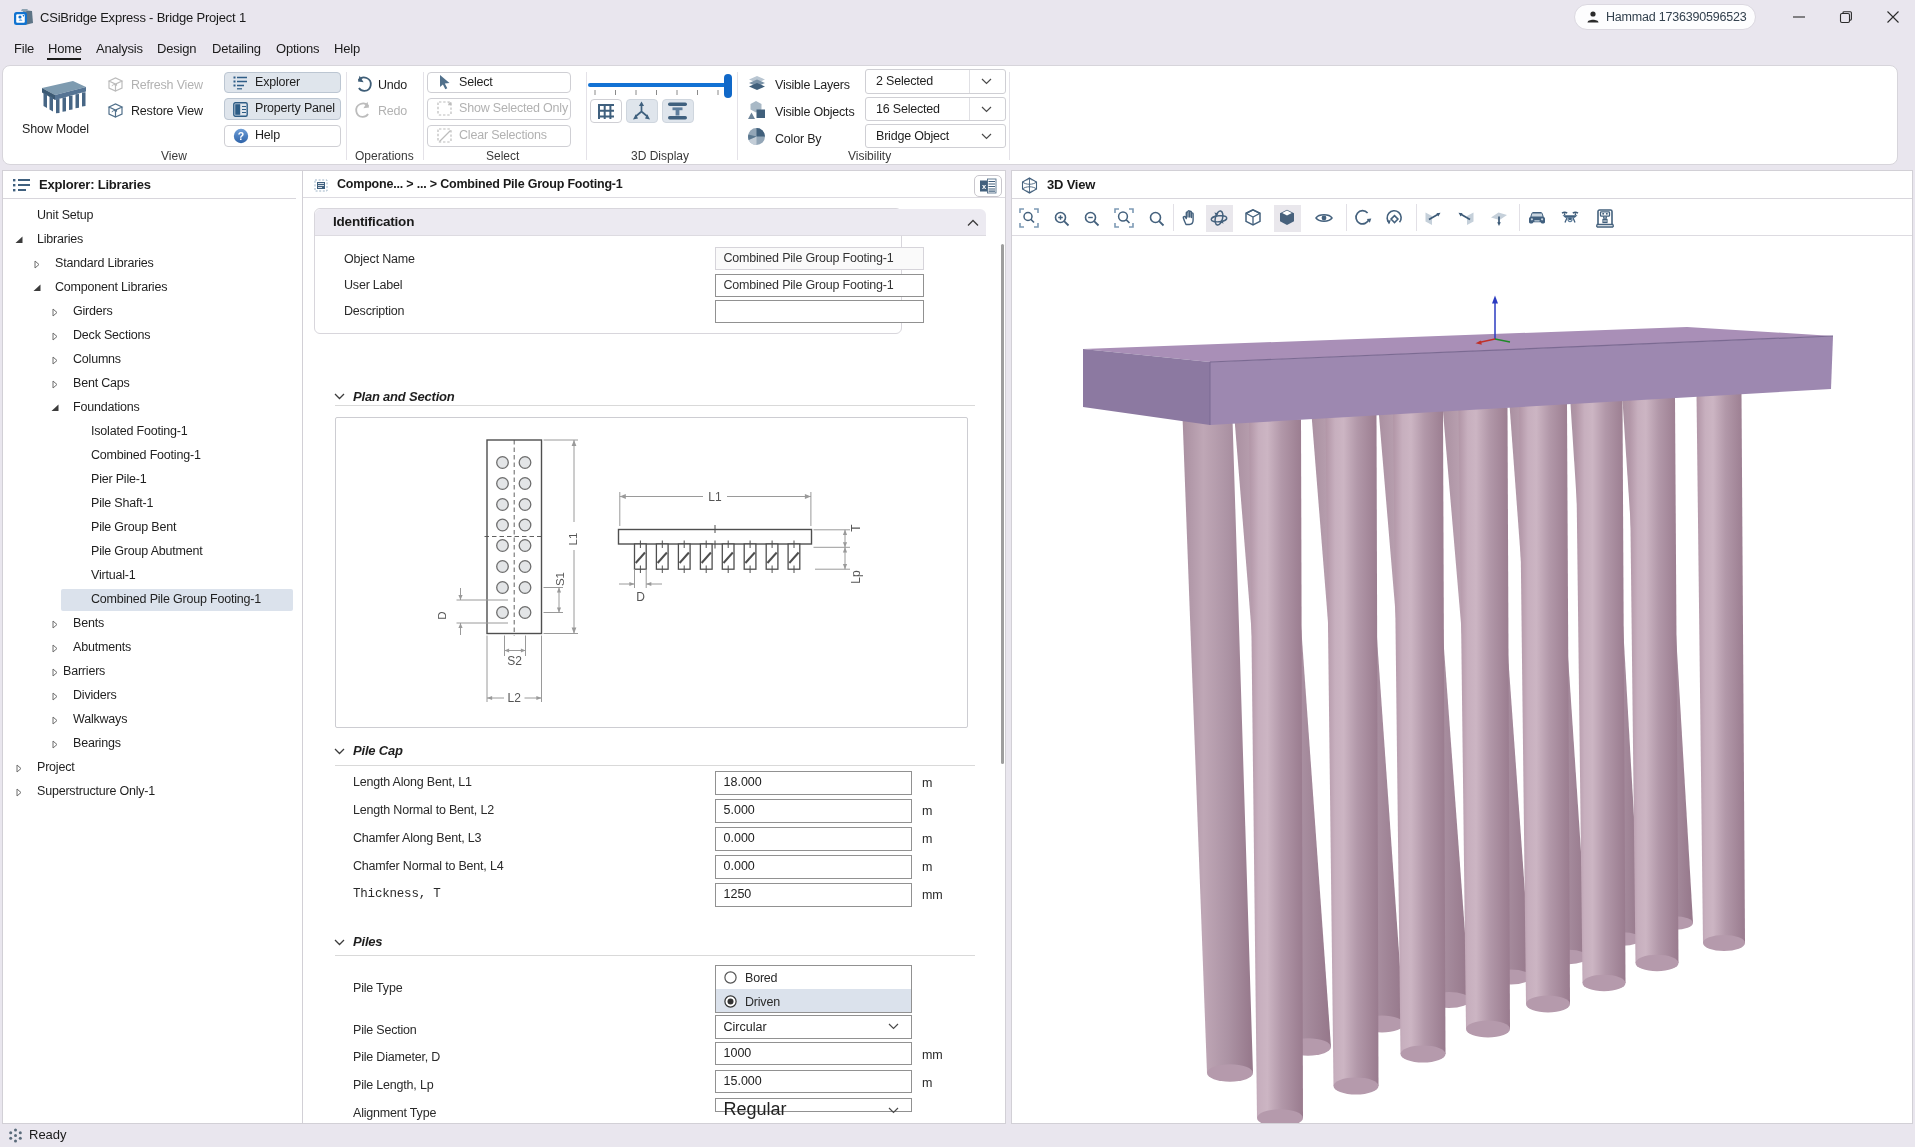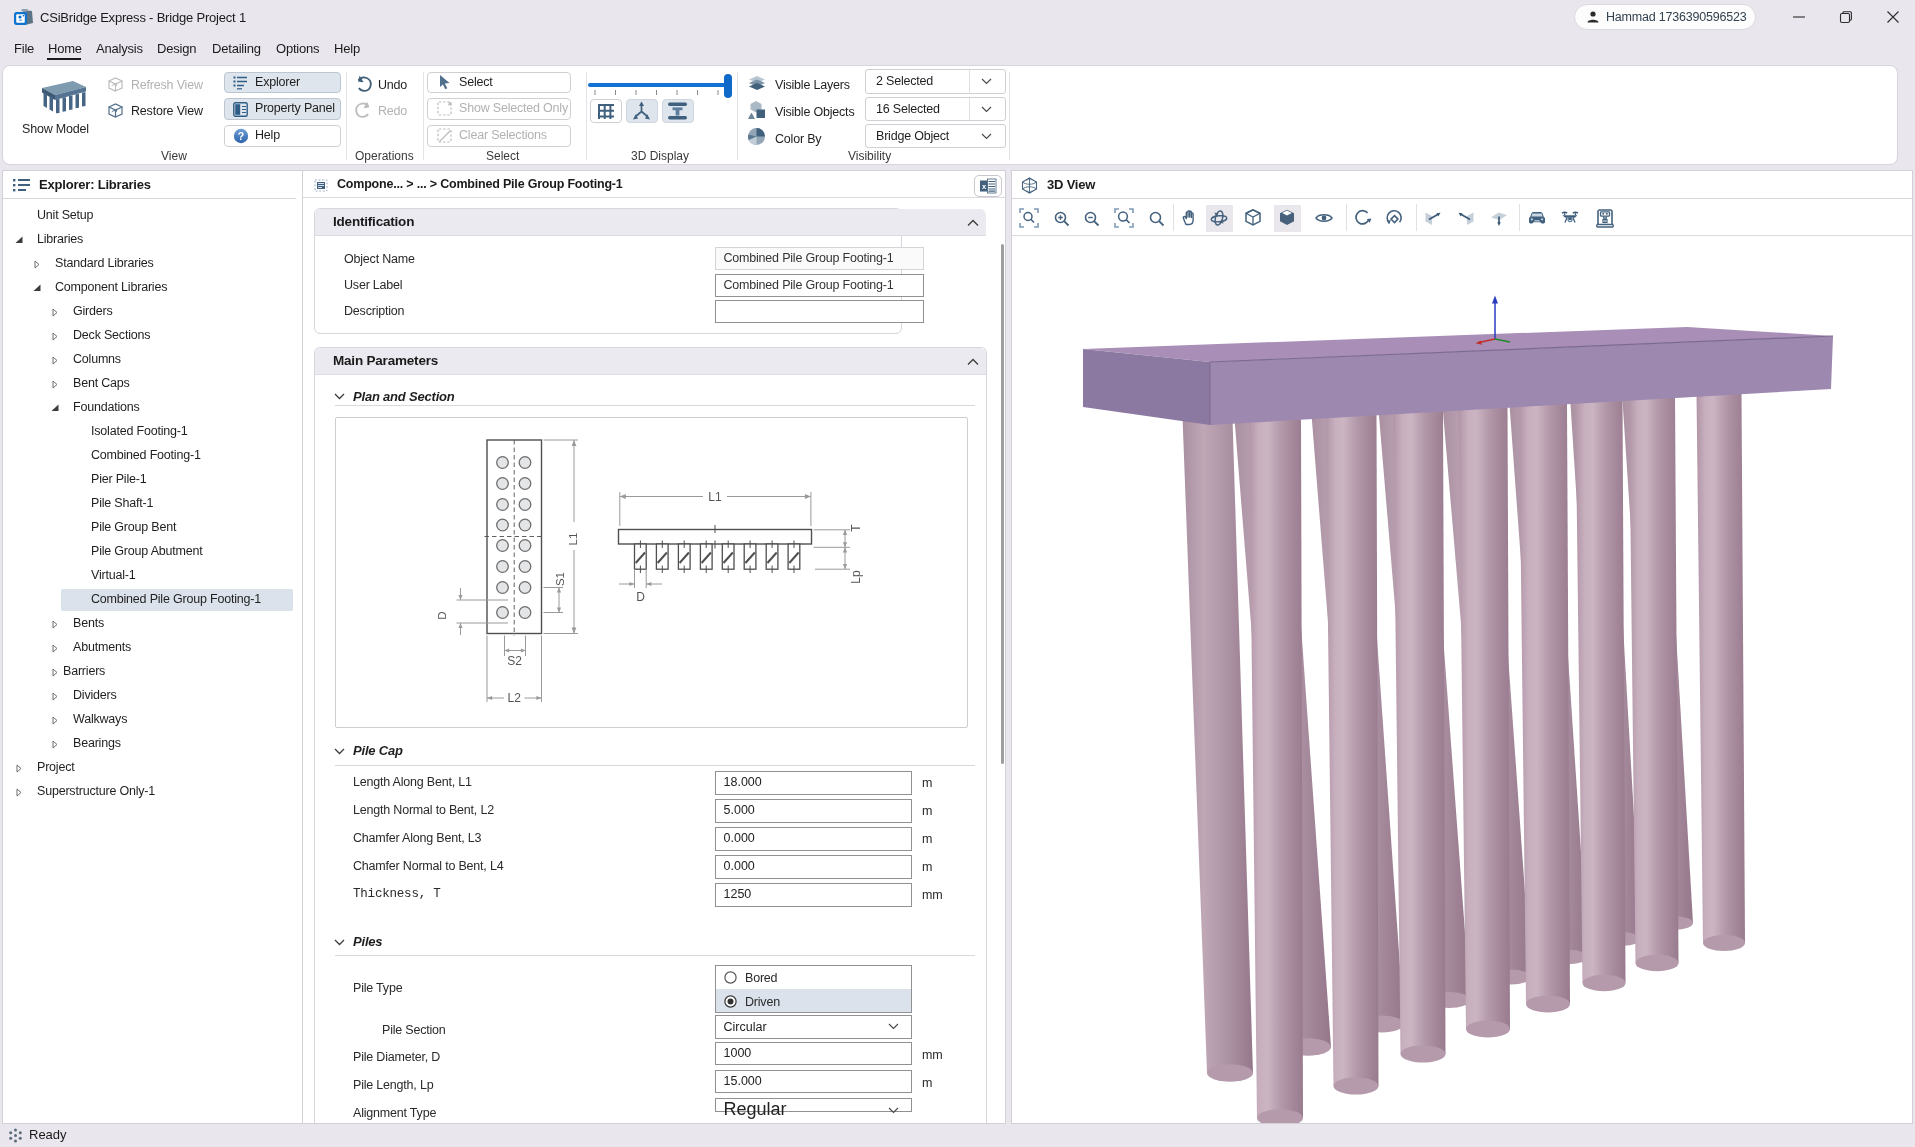--- a/index.html
+++ b/index.html
@@ -354,27 +354,20 @@
         <path d="M1 6.5 L6 1.5 L11 6.5" fill="none" stroke="#3c3c3c" stroke-width="1.3"></path>
       </svg>
   <div class="flabel" style="left:29px;top:43px;">Object Name</div>
   <div class="flabel" style="left:29px;top:69px;">User Label</div>
   <div class="flabel" style="left:29px;top:95px;">Description</div>
  </div>
  <div class="abs" style="left:411.5px;top:76px;width:209px;height:23px;background:#fafafa;border:1px solid #d6d4da;font-size:12.5px;color:#333;line-height:21px;padding-left:8px;letter-spacing:-0.2px;">Combined Pile Group Footing-1</div>
  <div class="abs" style="left:411.5px;top:102.8px;width:209px;height:23px;background:#fff;border:1px solid #919191;font-size:12.5px;color:#333;line-height:21px;padding-left:8px;letter-spacing:-0.2px;">Combined Pile Group Footing-1</div>
  <div class="abs" style="left:411.5px;top:128.6px;width:209px;height:23px;background:#fff;border:1px solid #919191;"></div>
 
- <div class="card" style="left:11px;top:176px;width:673px;height:790px;border-bottom:none;border-radius:6px 6px 0 0;">
-  <div class="abs" style="left:0;top:0;width:671px;height:27px;background:#eceaf1;border-bottom:1px solid #dddbe1;border-radius:6px 6px 0 0;"></div>
-  <div class="abs" style="left:18px;top:5px;font-size:13.5px;font-weight:bold;color:#1a1a1a;letter-spacing:-0.2px;">Main Parameters</div>
-  <svg style="left:652px;top:10px" width="12" height="8" viewBox="0 0 12 8">
-        <path d="M1 6.5 L6 1.5 L11 6.5" fill="none" stroke="#3c3c3c" stroke-width="1.3"></path>
-      </svg>
- </div>
  <svg style="left:31px;top:222.0px" width="11" height="7" viewBox="0 0 11 7">
       <path d="M1 1 L5.5 5.5 L10 1" fill="none" stroke="#3c3c3c" stroke-width="1.3"></path>
     </svg>
  <div class="sechead" style="left:50px;top:217.5px;">Plan and Section</div>
  <div class="abs" style="left:32px;top:233.5px;width:640px;height:1px;background:#d9d9d9;"></div>
  <div class="abs" style="left:31.5px;top:245.5px;width:633.5px;height:311.5px;border:1px solid #cdcdd2;border-radius:2px;"></div>
  <svg id="diagram" style="left:31.5px;top:245.5px" width="633" height="311" viewBox="0 0 633 311">
       <rect x="152" y="23" width="54.5" height="193.5" fill="#fff" stroke="#4f4f4f" stroke-width="1.4"></rect>
 <line x1="179.2" y1="23.0" x2="179.2" y2="218.5" stroke="#4f4f4f" stroke-width="0.9" stroke-dasharray="4.5 3"></line>
 <line x1="149.5" y1="119.5" x2="208.5" y2="119.5" stroke="#4f4f4f" stroke-width="0.9" stroke-dasharray="4.5 3"></line>
@@ -520,21 +513,21 @@
  <svg style="left:421px;top:800px" width="13" height="13" viewBox="0 0 13 13">
       <circle cx="6.5" cy="6.5" r="5.6" fill="#fff" stroke="#555" stroke-width="1.2"></circle>
     </svg>
  <div class="flabel" style="left:442px;top:800px;">Bored</div>
  <svg style="left:421px;top:824px" width="13" height="13" viewBox="0 0 13 13">
       <circle cx="6.5" cy="6.5" r="5.6" fill="#fff" stroke="#333" stroke-width="1.2"></circle>
       <circle cx="6.5" cy="6.5" r="3" fill="#333"></circle>
     </svg>
  <div class="flabel" style="left:442px;top:824px;">Driven</div>
 
- <div class="flabel" style="left:50px;top:851.5px;margin-left:29px;">Pile Section</div>
+ <div class="flabel" style="left:50px;top:851.5px;">Pile Section</div>
  <div class="abs" style="left:411.5px;top:843.5px;width:197.5px;height:24px;border:1px solid #919191;background:#fff;font-size:12.5px;color:#222;line-height:22px;padding-left:8px;">Circular</div>
  <svg style="left:585px;top:852px" width="11" height="7" viewBox="0 0 11 7">
       <path d="M1 1 L5.5 5.5 L10 1" fill="none" stroke="#4a4a4a" stroke-width="1.2"></path>
     </svg>
 
  <div class="flabel" style="left:50px;top:879px;">Pile Diameter, D</div>
  <div class="abs" style="left:411.5px;top:871.3px;width:197.5px;height:23.2px;border:1px solid #919191;background:#fff;font-size:12.5px;color:#222;line-height:21px;padding-left:8px;">1000</div>
  <div class="flabel" style="left:619px;top:877px;">mm</div>
 
  <div class="flabel" style="left:50px;top:907px;">Pile Length, Lp</div>

